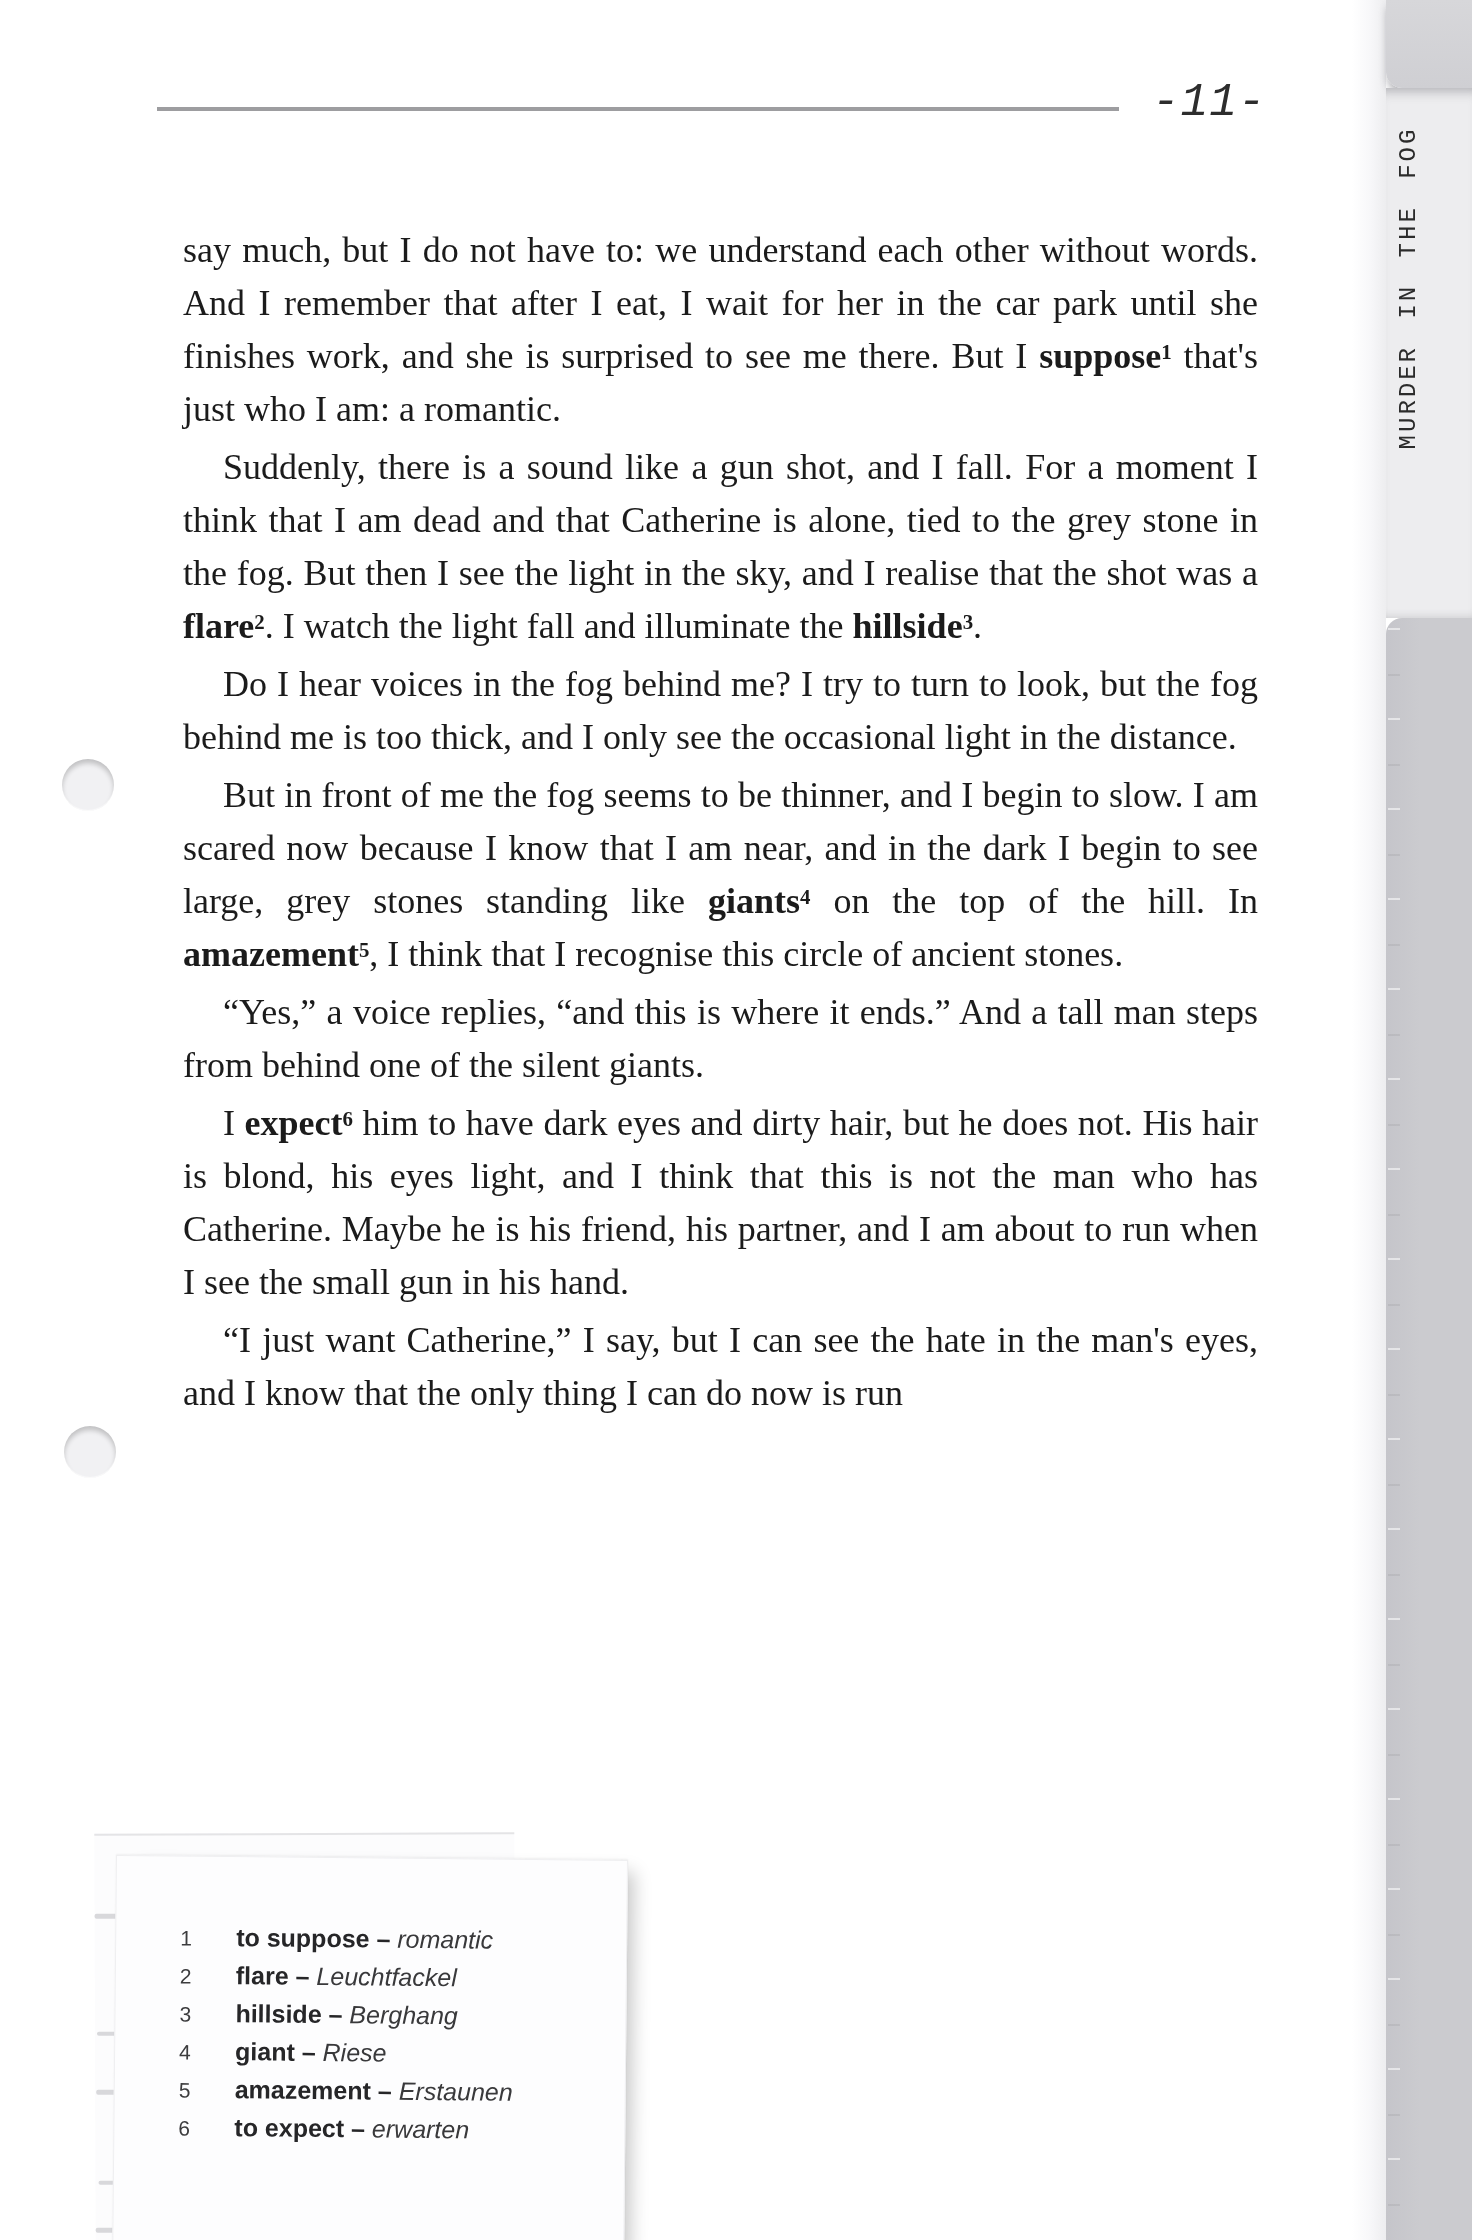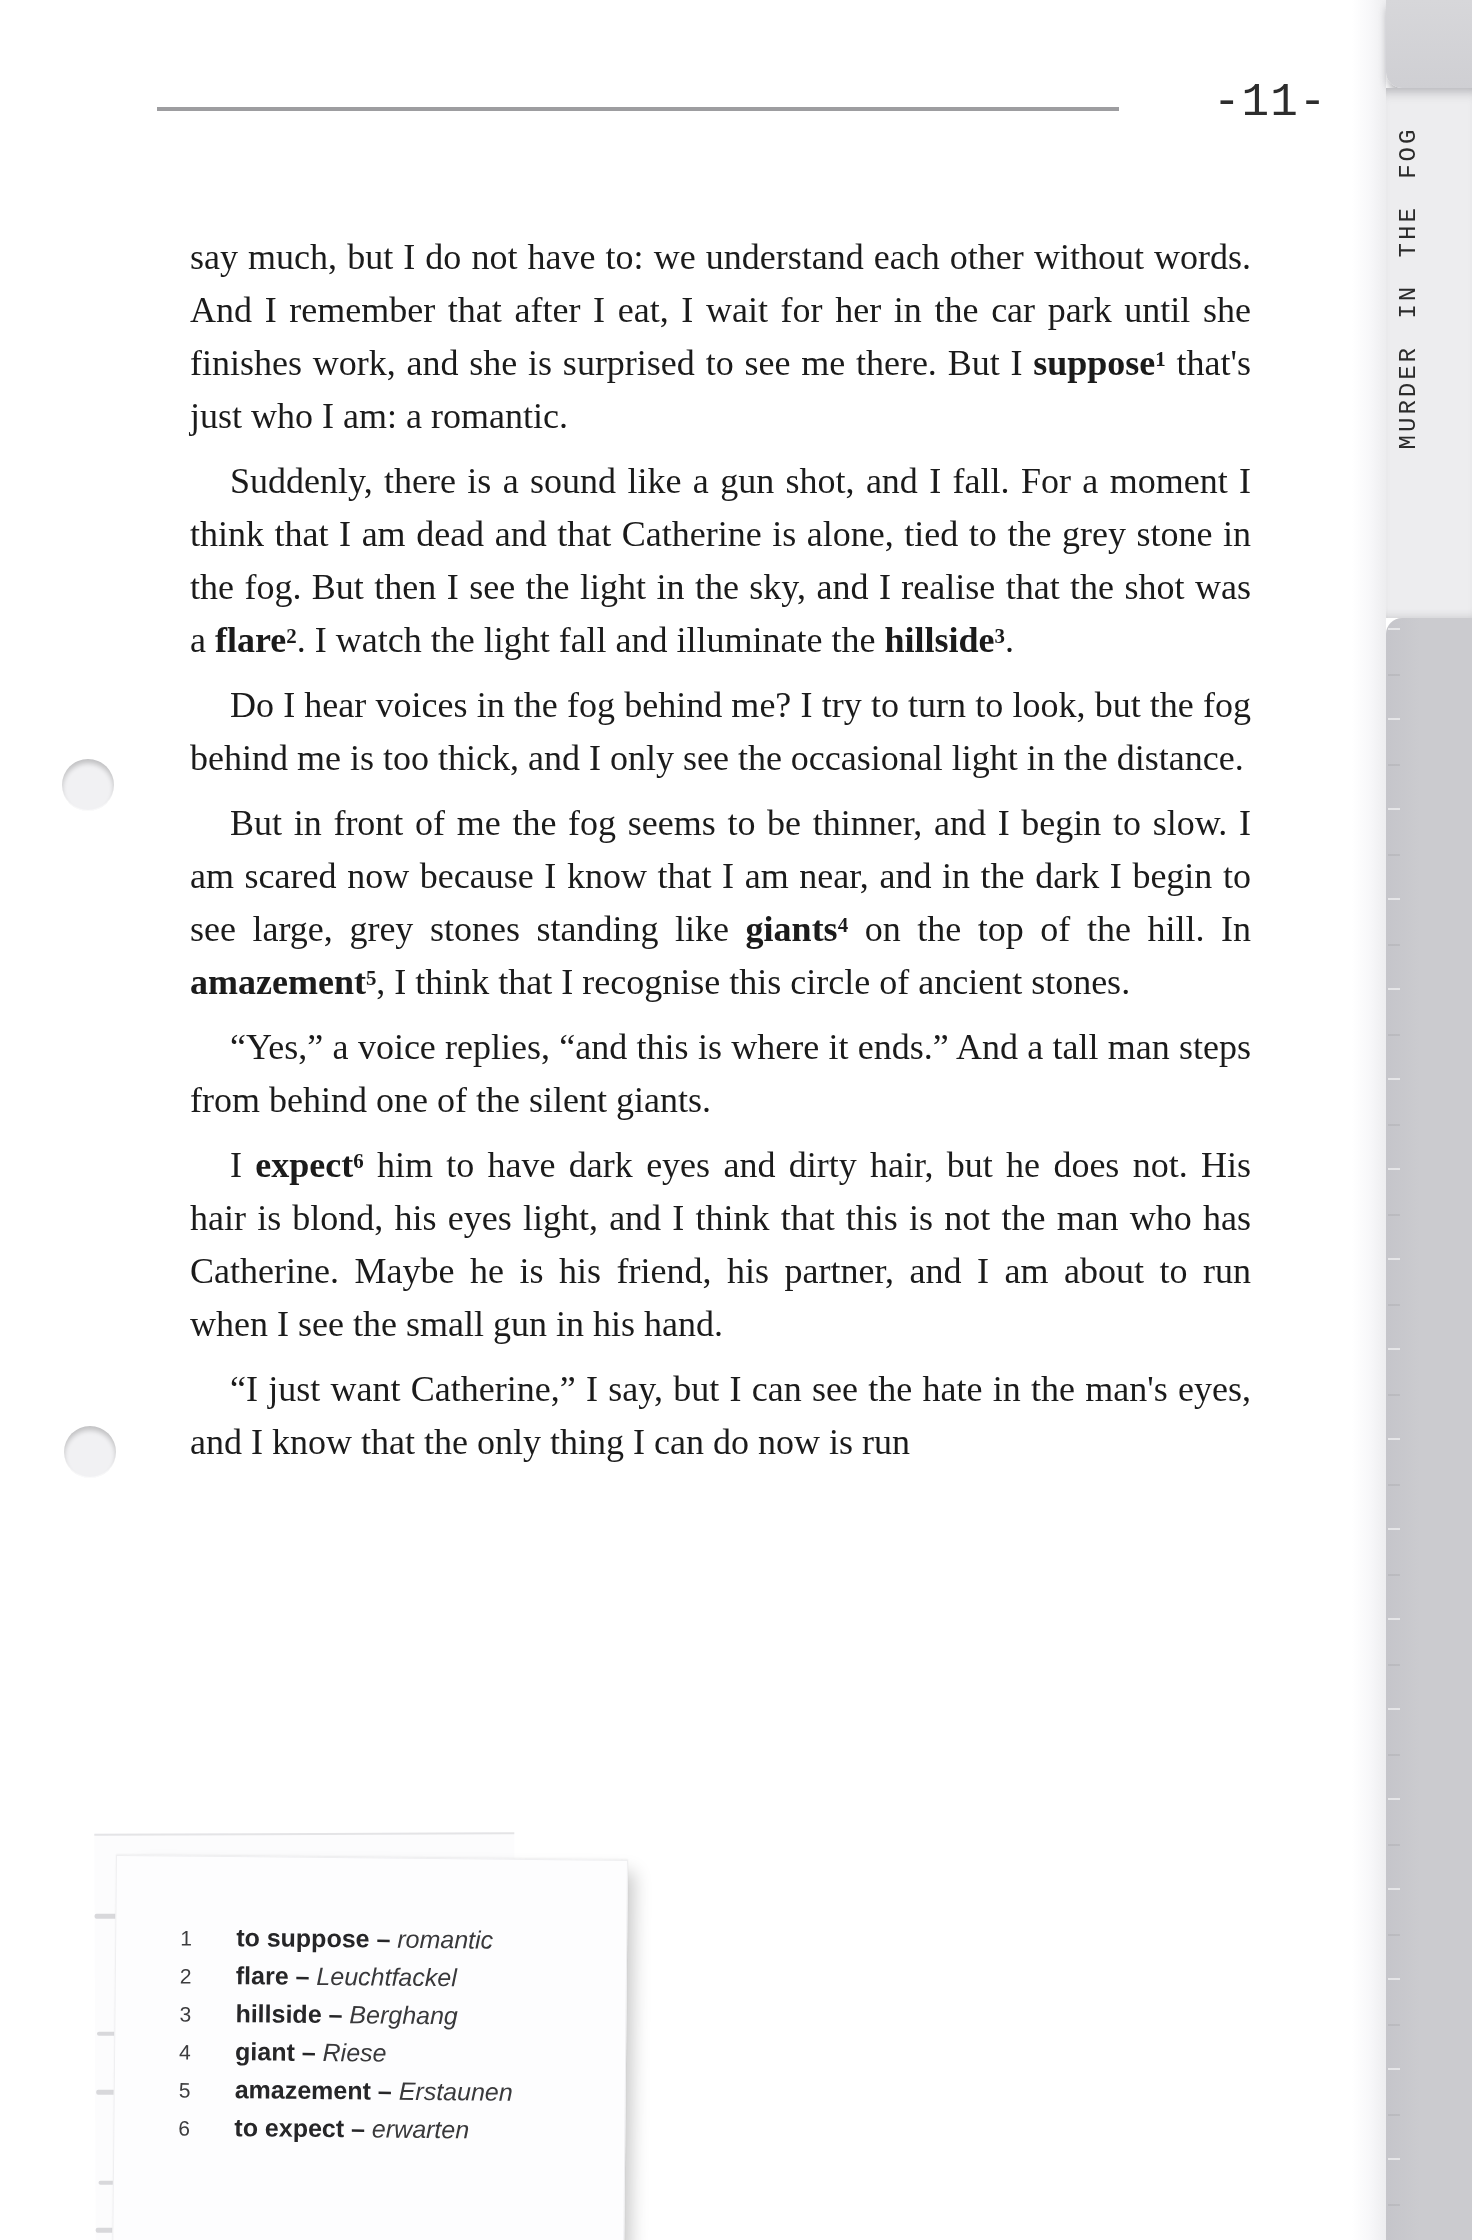--- a/index.html
+++ b/index.html
@@ -42,32 +42,32 @@
     font-size:24px; letter-spacing:3px; word-spacing:9px;
     color:#2b2b2b; white-space:nowrap;
   }
 
   
   .header-rule {
     position:absolute; left:157px; top:107px; width:962px; height:4px;
     background:#9d9da0;
   }
   .page-number {
-    position:absolute; left:1213px; top:80px;
+    position:absolute; left:1152px; top:80px;
     font-family:"Liberation Mono", monospace;
-    font-size:46px; line-height:1; letter-spacing:1px; color:#2d2d2d;
+    font-size:46px; line-height:1; letter-spacing:1px; color:#2d2d2d;font-style:italic;
   }
 
   
   .story {
     position:absolute; left:178px; top:219px; width:1085px;
     font-size:36px; line-height:53px; color:#1b1b1b;
     text-align:justify;
   }
-  .story p { margin:12px; }
+  .story p { margin:5px; }
   .story p.indent { text-indent:40px; }
   .story b { font-weight:bold; }
   .story sup {
     font-size:0.58em; font-weight:bold; line-height:0;
     vertical-align:baseline; position:relative; top:-0.45em;
   }
 
   
   .hole {
     position:absolute; width:52px; height:52px; border-radius:50%;

